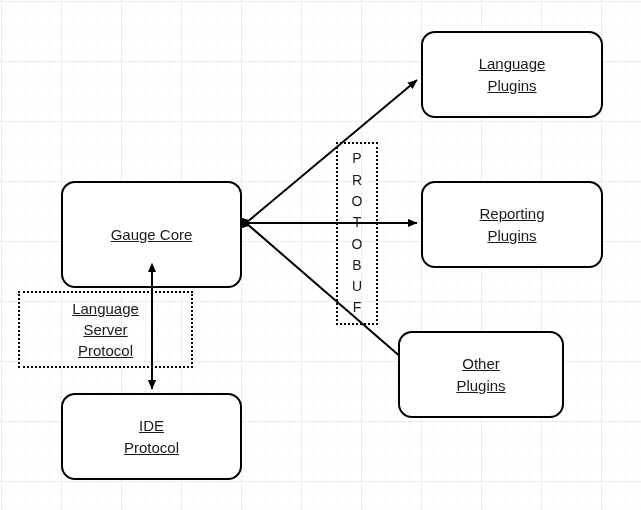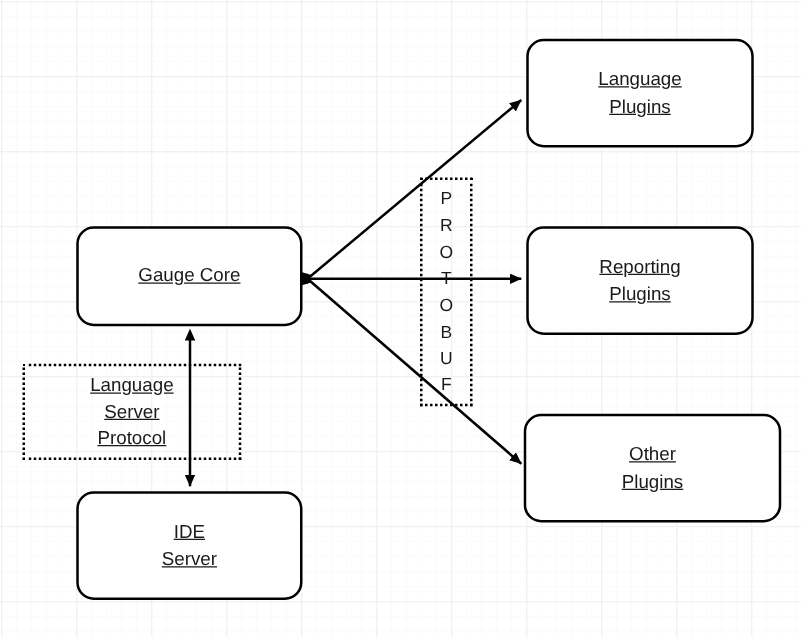--- a/index.html
+++ b/index.html
@@ -108,42 +108,42 @@
       </marker>
     </defs>
 
     <line x1="246" y1="223" x2="417" y2="80" stroke="#000000" stroke-width="2" marker-start="url(#arrow-start)" marker-end="url(#arrow-end)"></line>
 
     <line x1="246" y1="223" x2="417" y2="223" stroke="#000000" stroke-width="2" marker-start="url(#arrow-start)" marker-end="url(#arrow-end)"></line>
 
     <line x1="246" y1="223" x2="417" y2="371" stroke="#000000" stroke-width="2" marker-start="url(#arrow-start)" marker-end="url(#arrow-end)"></line>
   </svg>
 
-  <div class="node" id="node-gauge-core" style="left:61px; top:181px; width:181px; height:80px;">
+  <div class="node" id="node-gauge-core" style="left:61px; top:181px; width:181px; height:107px;">
     <span class="node-label">Gauge Core</span>
   </div>
 
   <div class="node" id="node-language-plugins" style="left:421px; top:31px; width:182px; height:87px;">
     <span class="node-label">Language
 Plugins</span>
   </div>
 
   <div class="node" id="node-reporting-plugins" style="left:421px; top:181px; width:182px; height:87px;">
     <span class="node-label">Reporting
 Plugins</span>
   </div>
 
-  <div class="node" id="node-other-plugins" style="left:419px; top:331px; width:206px; height:87px;">
+  <div class="node" id="node-other-plugins" style="left:398px; top:331px; width:166px; height:87px;">
     <span class="node-label">Other
 Plugins</span>
   </div>
 
   <div class="node" id="node-ide-plugins" style="left:61px; top:393px; width:181px; height:87px;">
     <span class="node-label">IDE
-Server</span>
+Protocol</span>
   </div>
 
   <div class="dotted-box" id="lsp-box" style="left:18px; top:291px; width:175px; height:77px;">
     <span class="node-label">Language
 Server
 Protocol</span>
   </div>
 
   <div class="dotted-box" id="protobuf-box" style="left:336px; top:142px; width:42px; height:183px;">
     <div id="protobuf-letters">

